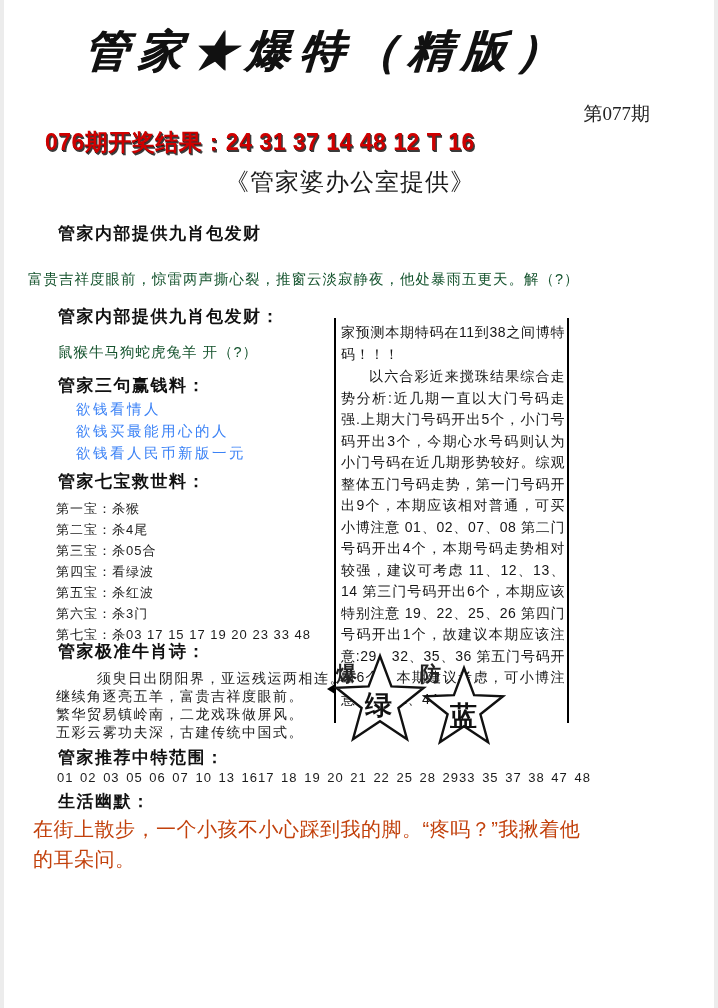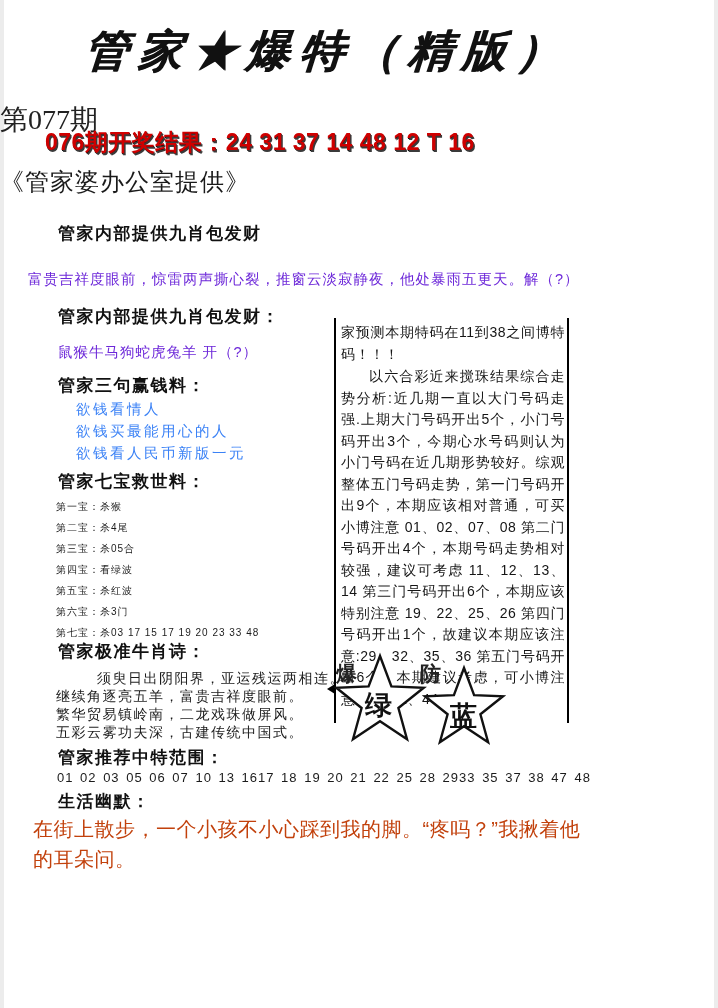--- a/index.html
+++ b/index.html
@@ -11,35 +11,35 @@
   .abs{position:absolute;}
   .edge-strip{position:absolute;top:0;bottom:0;width:4px;background:#ececec;}
   .masthead{
     font-family:"Liberation Serif","DejaVu Serif",serif;
     font-weight:bold;font-style:italic;font-size:44px;letter-spacing:10px;
     color:#111;transform:skewX(-4deg);white-space:nowrap;
     text-shadow:1px 0 0 #111;
   }
   .issue{
     font-family:"Liberation Serif","DejaVu Serif",serif;
-    font-size:28px;color:#222;text-align:left;
+    font-size:19px;color:#222;text-align:right;
   }
   .red-result{
     font-size:23px;font-weight:bold;color:#cf0000;white-space:nowrap;
     text-shadow:1.5px 1.5px 0 #3a3a3a, 0.5px 0.5px 0 #000;
     letter-spacing:0.5px;
   }
   .provider{
     font-family:"Liberation Serif","DejaVu Serif",serif;
-    font-size:24px;color:#1a1a1a;text-align:left;letter-spacing:1px;
+    font-size:24px;color:#1a1a1a;text-align:center;letter-spacing:1px;
   }
   .h-sec{font-size:17px;font-weight:bold;color:#111;letter-spacing:1.5px;white-space:nowrap;}
-  .body-line{font-size:14.5px;color:#6d28d9;white-space:nowrap;letter-spacing:1px;}
+  .body-line{font-size:14.5px;color:#14532d;white-space:nowrap;letter-spacing:1px;}
   .tip-line{font-size:14.5px;color:#3b82f6;white-space:nowrap;letter-spacing:2.5px;}
-  .treasure-line{font-size:10px;color:#1b1b1b;white-space:nowrap;letter-spacing:1px;}
+  .treasure-line{font-size:13px;color:#1b1b1b;white-space:nowrap;letter-spacing:1px;}
   .poem-line{font-size:14px;color:#1b1b1b;white-space:nowrap;letter-spacing:1.5px;line-height:18px;}
   .vline{position:absolute;width:2px;background:#000;}
   .box-text{font-size:14px;line-height:21.5px;color:#151515;text-align:justify;letter-spacing:0.5px;}
   .box-indent{text-indent:2em;}
   .star-label{font-size:21px;font-weight:bold;color:#222;}
   .star-word{font-size:27px;font-weight:bold;color:#111;}
   .numbers-row{font-size:13px;color:#1b1b1b;white-space:pre;word-spacing:2px;letter-spacing:1px;}
   .humor{font-size:20px;color:#c2410c;line-height:30px;letter-spacing:0.5px;}
   .arrow-artifact{
     position:absolute;width:0;height:0;

